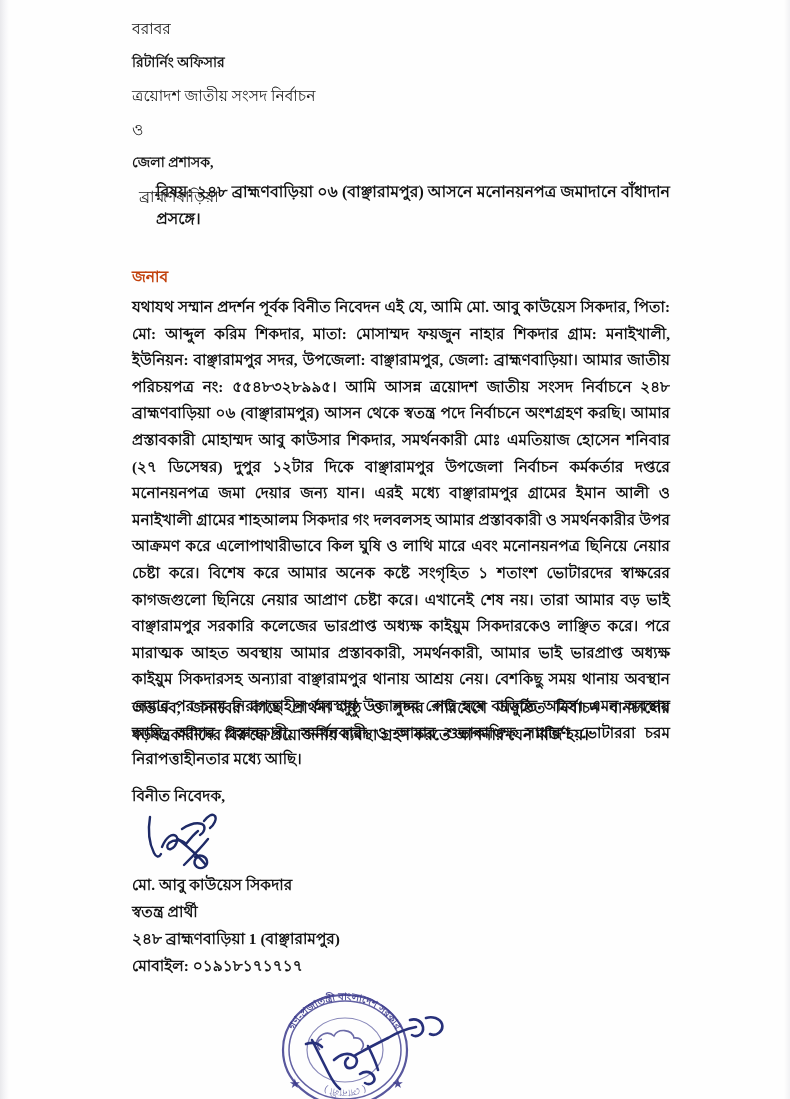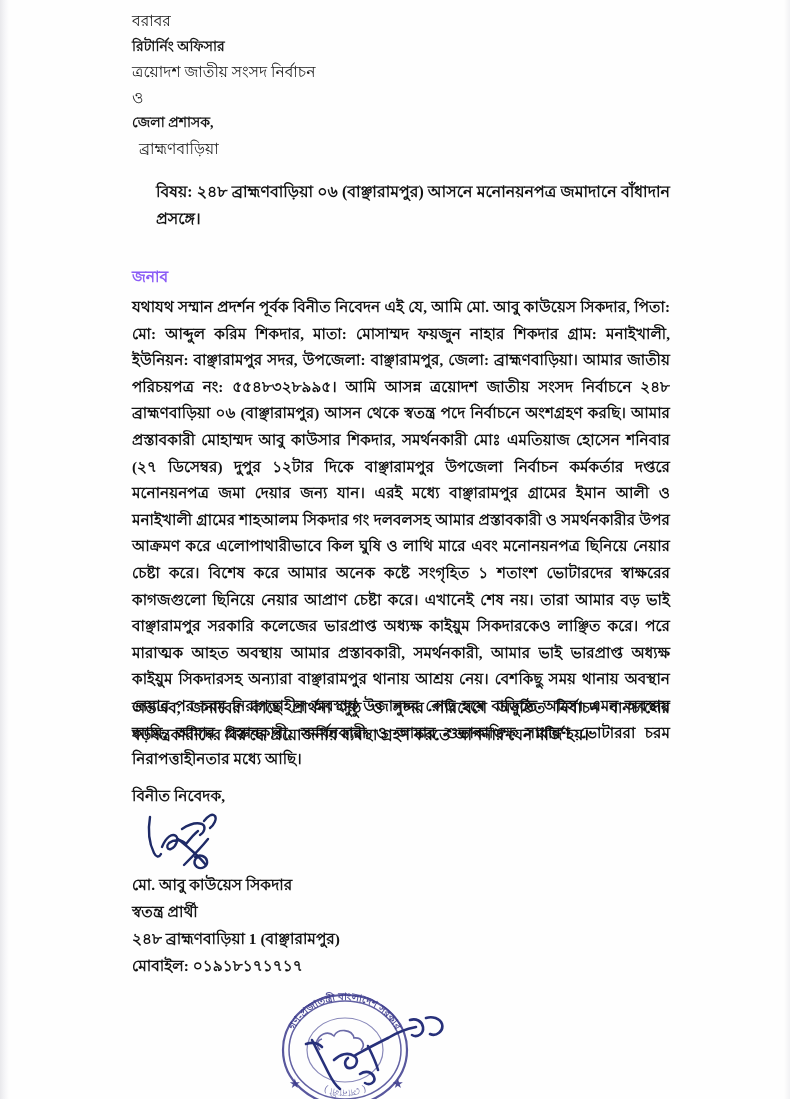--- a/index.html
+++ b/index.html
@@ -46,20 +46,21 @@
     position: absolute;
     left: 0;
     top: 8px;
     width: 430px;
   }
   .addr-line {
     color: #181818;
     font-size: 15.5px;
     line-height: 25.5px;
     white-space: nowrap;
+    margin-top: 8px;
   }
   .addr-line.bold {
     font-weight: bold;
     font-size: 14px;
   }
   .addr-line.indent {
     padding-left: 7px;
   }
 
   
@@ -77,21 +78,21 @@
     text-align: justify;
     text-justify: inter-word;
     margin-left: 24px;
   }
 
   
   #salutation {
     position: absolute;
     left: 0;
     top: 265px;
-    color: #8b5cf6;
+    color: #c2410c;
     font-size: 15.5px;
     font-weight: bold;
     line-height: 24px;
   }
 
   
   #body-para-1 {
     position: absolute;
     left: 0;
     top: 294px;

